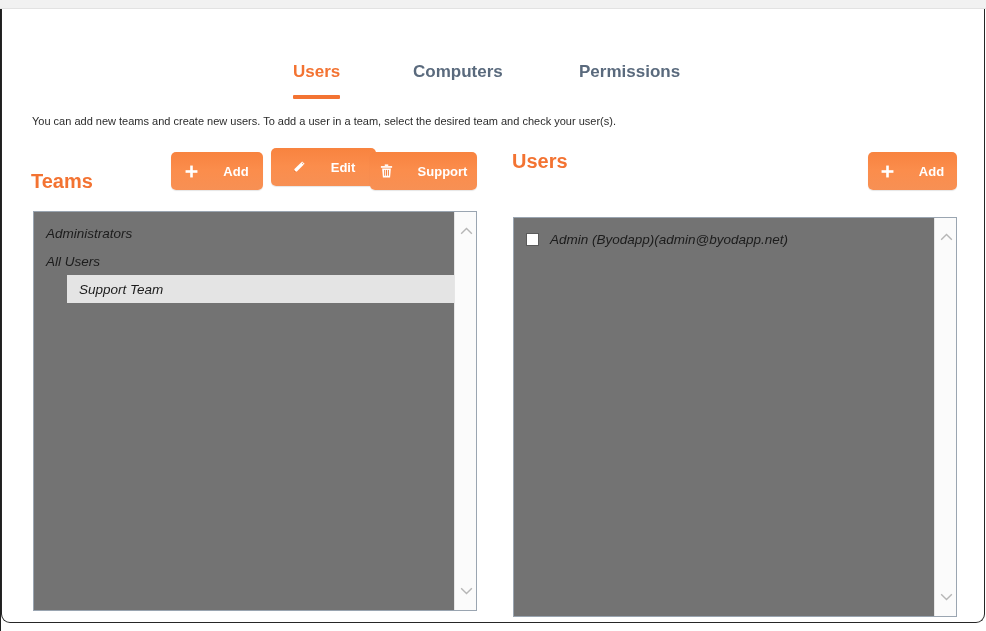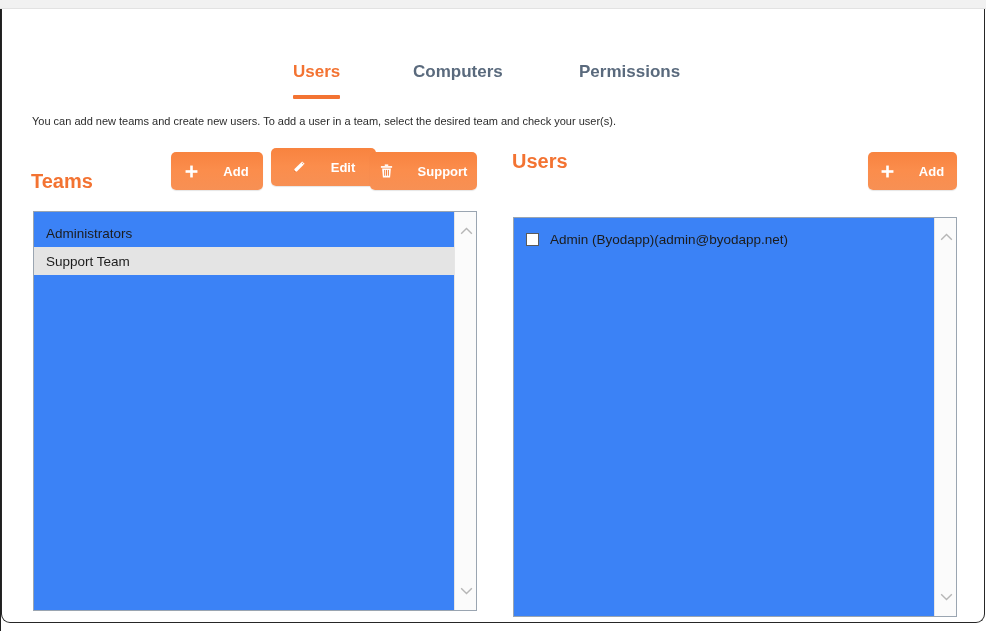--- a/index.html
+++ b/index.html
@@ -134,44 +134,45 @@
   .btn-team-add    { left: 169px; top: 143px; width: 92px; }
   .btn-team-edit   { left: 269px; top: 139px; width: 105px; }
   .btn-team-delete { left: 368px; top: 143px; width: 107px; }
   .btn-user-add    { left: 866px; top: 143px; width: 89px; }
 
   .btn svg { display: block; }
 
   
   .listbox {
     position: absolute;
-    background: #3b82f6;
+    background: #737373;
     border: 1px solid #9aa5b1;
     overflow: hidden;
+    font-style: italic;
   }
   .teams-box { left: 31px;  top: 202px; width: 444px; height: 400px; }
   .users-box { left: 511px; top: 208px; width: 444px; height: 400px; }
 
   .list-area {
     position: absolute;
     left: 0; top: 0; right: 22px; bottom: 0;
     padding-top: 7px;
   }
 
   .list-row {
     height: 28px;
     display: flex;
     align-items: center;
     padding-left: 12px;
     font-size: 13.5px;
     color: #1c1c1c;
     cursor: pointer;
     white-space: nowrap;
   }
-  .list-row.selected { background: #e4e4e4; }
+  .list-row.selected { background: #e4e4e4; margin-left: 33px; }
 
   .checkbox {
     width: 13px; height: 13px;
     border: 1px solid #5a5a5a;
     background: #ffffff;
     margin-right: 11px;
     flex: 0 0 auto;
     cursor: pointer;
   }
 
@@ -264,20 +265,23 @@
       </svg>
     </span>
     <span>Support</span>
   </button>
 
   <div class="listbox teams-box">
     <div class="list-area">
       <div class="list-row">
         <span>Administrators</span>
       </div>
+      <div class="list-row">
+        <span>All Users</span>
+      </div>
       <div class="list-row selected">
         <span>Support Team</span>
       </div>
     </div>
 
     <div class="scrollbar">
       <div class="sb-arrow sb-up">
         <svg width="13" height="8" viewBox="0 0 14 9">
           <path d="M1 7.5 L7 1.6 L13 7.5" fill="none" stroke="#b6b6b6" stroke-width="1.6"></path>
         </svg>

